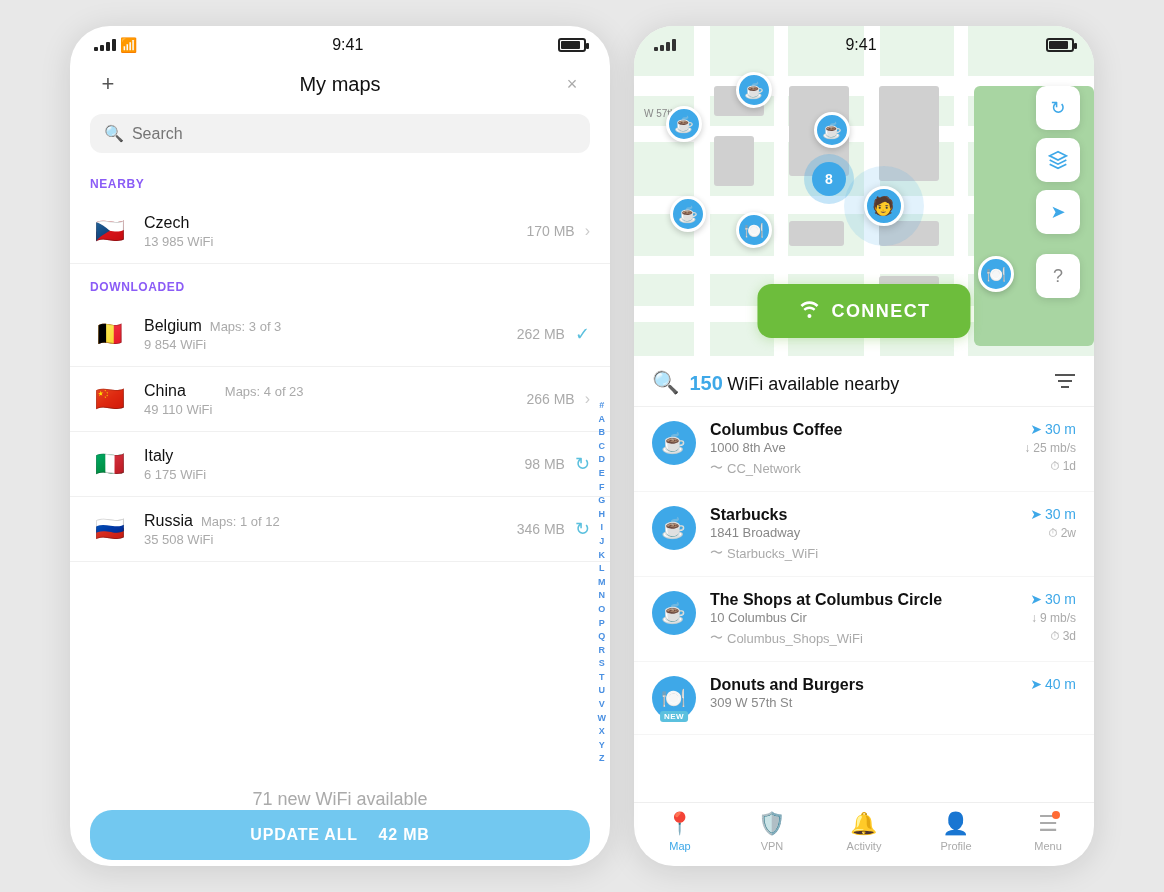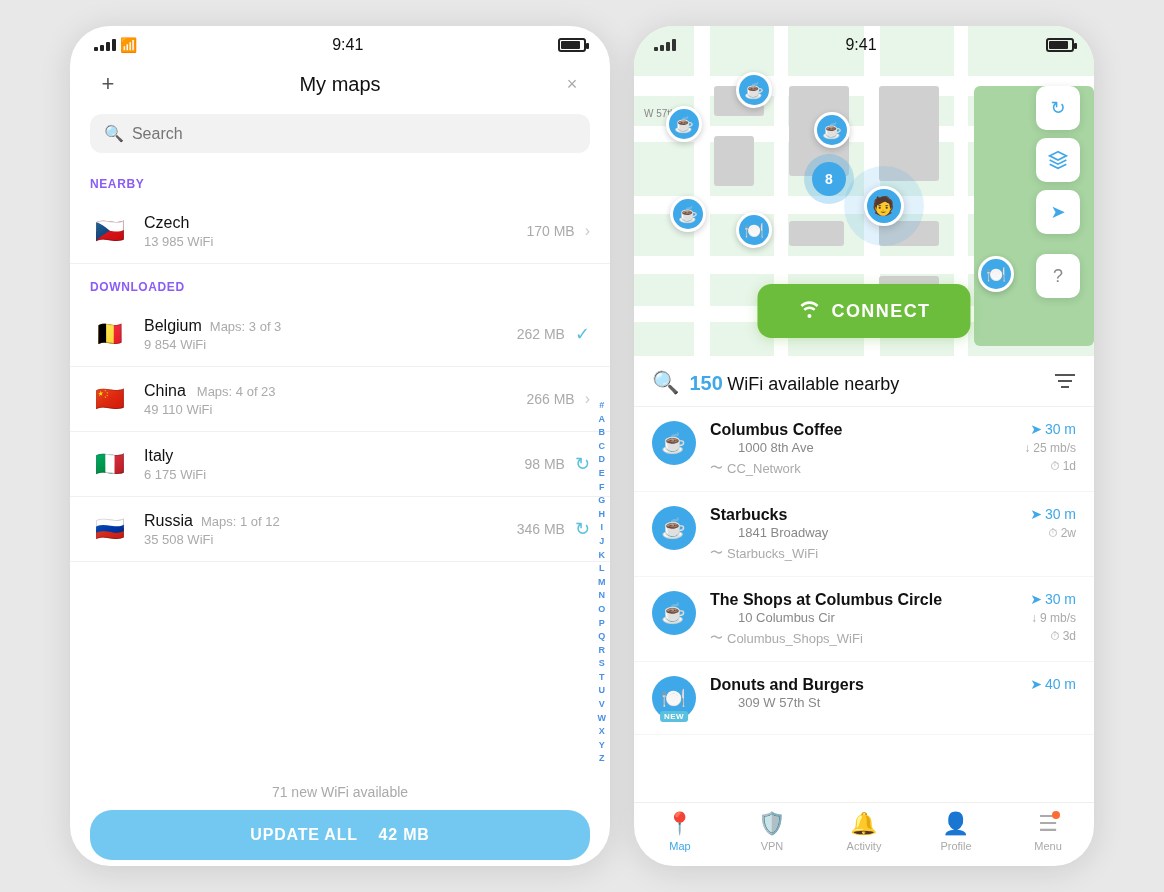--- a/index.html
+++ b/index.html
@@ -118,21 +118,21 @@
       font-size: 9px; color: #4a90e2; font-weight: 600;
       line-height: 1.4; cursor: pointer; text-align: center;
     }
 
     .bottom-bar {
       margin-top: auto;
       padding: 10px 20px 6px;
       text-align: center;
     }
     .new-wifi-text {
-      font-size: 14px; color: #aaa; margin-bottom: 10px;
+      font-size: 18px; color: #aaa; 
     }
     .update-btn {
       background: #72c8f0;
       border-radius: 22px;
       padding: 16px;
       text-align: center;
       cursor: pointer;
       color: white;
       font-size: 16px;
       font-weight: 600;
@@ -272,21 +272,21 @@
       display: flex; align-items: center; justify-content: center;
       color: white; font-size: 20px; margin-right: 14px; flex-shrink: 0;
     }
     .new-badge-tag {
       position: absolute; bottom: -2px; left: 50%; transform: translateX(-50%);
       background: #5bc0de; color: white; font-size: 8px; font-weight: 700;
       padding: 1px 4px; border-radius: 3px; letter-spacing: 0.05em;
     }
     .wifi-item-info { flex: 1; }
     .wifi-name { font-size: 16px; font-weight: 600; color: #111; }
-    .wifi-addr { font-size: 13px; color: #888; margin-top: 1px; margin-left: 28px; }
+    .wifi-addr { font-size: 13px; color: #888; margin-top: 1px; }
     .wifi-network { font-size: 13px; color: #aaa; margin-top: 4px; display: flex; align-items: center; gap: 4px; }
     .wifi-meta { display: flex; flex-direction: column; align-items: flex-end; gap: 4px; min-width: 70px; }
     .wifi-distance { font-size: 14px; color: #3ea8e8; display: flex; align-items: center; gap: 3px; }
     .wifi-speed { font-size: 12px; color: #aaa; display: flex; align-items: center; gap: 3px; }
     .wifi-time { font-size: 12px; color: #aaa; display: flex; align-items: center; gap: 3px; }
 
     
     .tab-bar {
       display: flex; align-items: center;
       border-top: 1px solid #eee;
@@ -390,21 +390,21 @@
         </div>
         <span class="item-size">262 MB</span>
         <span class="check-icon">✓</span>
       </div>
 
       <div class="list-item">
         <div class="flag">🇨🇳</div>
         <div class="item-info">
           <div style="display:flex;align-items:baseline;gap:11px;">
             <div class="item-name">China</div>
-            <span style="font-size:13px;color:#aaa;">Maps: 4 of 23</span>
+            <span style="font-size:13px;color:#aaa;margin-left:28px;">Maps: 4 of 23</span>
           </div>
           <div class="item-sub">49 110 WiFi</div>
         </div>
         <span class="item-size">266 MB</span>
         <span class="chevron">›</span>
       </div>
 
       <div class="list-item">
         <div class="flag">🇮🇹</div>
         <div class="item-info">

